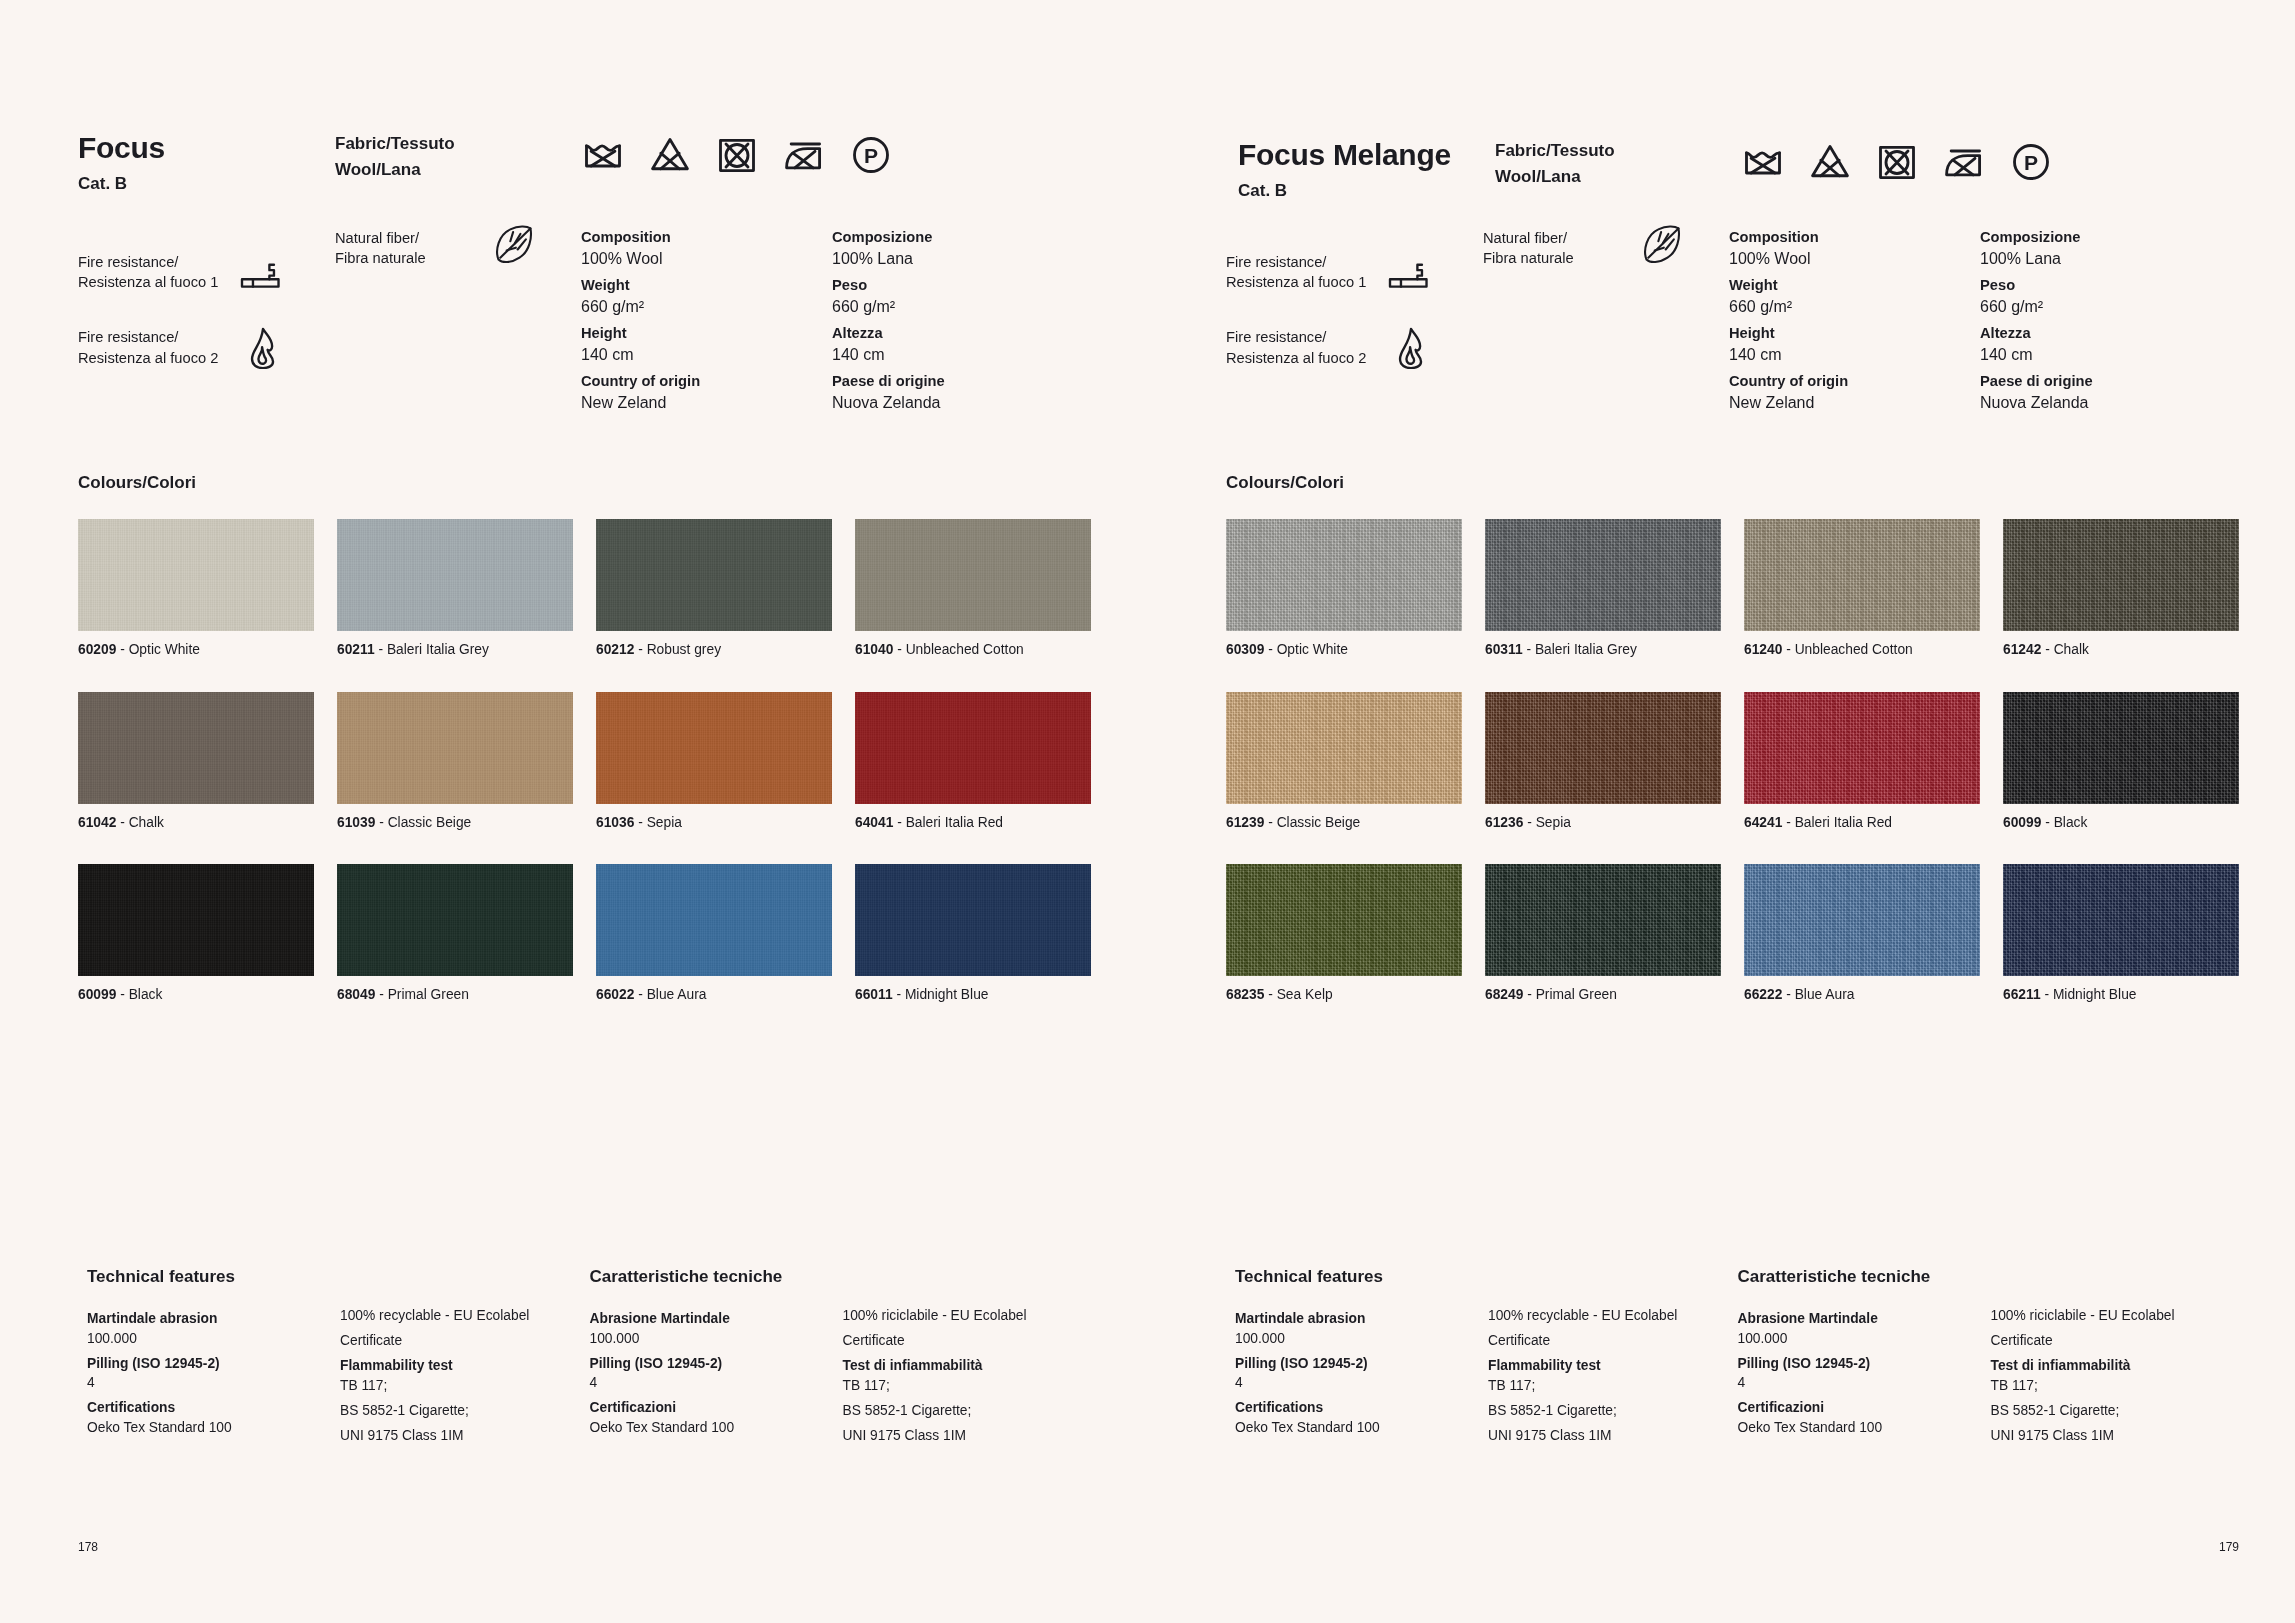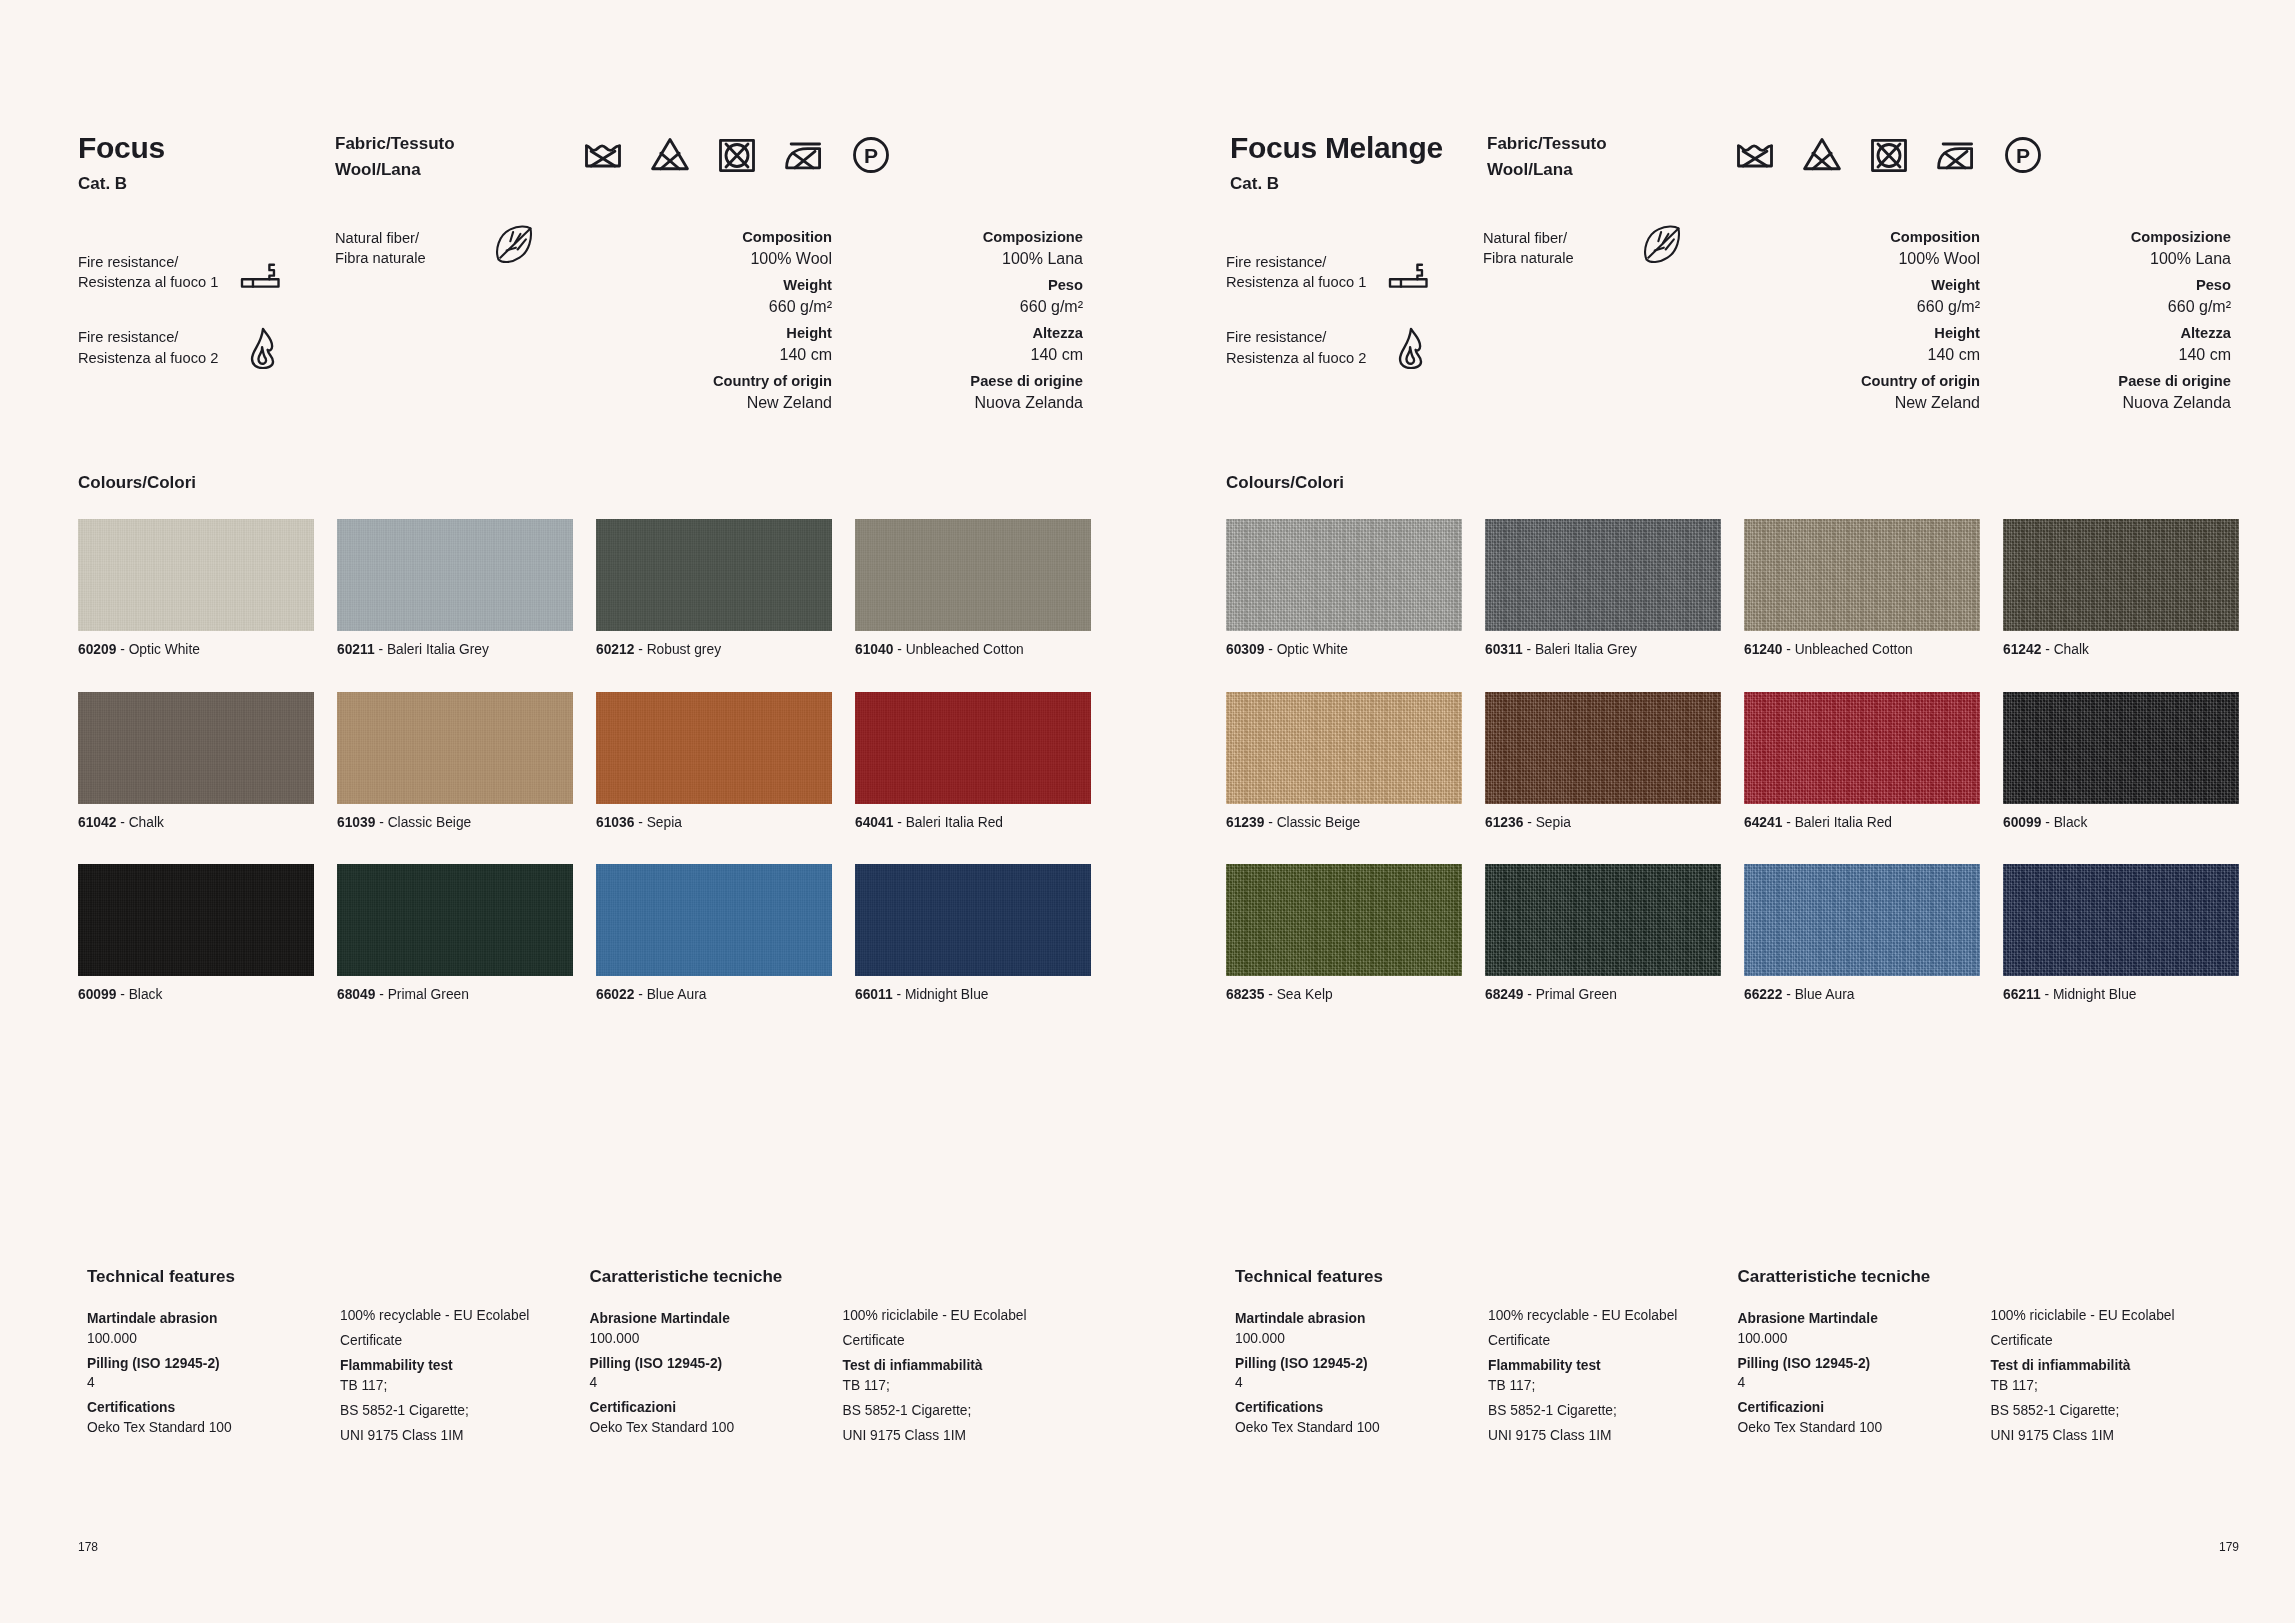--- a/index.html
+++ b/index.html
@@ -31,21 +31,21 @@
 
   
   .header {
     position: absolute;
     top: 131px;
     left: 78px;
     right: 57px;
     display: flex;
     align-items: flex-start;
   }
-  .page-right .header { left: 82px; }
+  .page-right .header { left: 90px; margin-top: 7px; }
 
   .col-title { width: 257px; flex: none; }
   .fabric-title {
     font-size: 30px;
     font-weight: 700;
     letter-spacing: -0.3px;
     line-height: 1.1;
     margin: 0 0 11px 0;
     white-space: nowrap;
   }
@@ -101,21 +101,21 @@
   .prop-col-natural { width: 246px; flex: none; display: flex; align-items: flex-start; }
   .natural-label {
     font-size: 14.7px;
     line-height: 1.38;
     width: 158px;
     flex: none;
   }
   .leaf-ico { width: 42px; height: 42px; flex: none; margin-top: -5.5px; }
   .leaf-ico svg { display: block; width: 100%; height: 100%; }
 
-  .spec-col { width: 251px; flex: none; text-align: right; }
+  .spec-col { width: 251px; flex: none; }
   .spec-term {
     font-size: 14.7px;
     font-weight: 700;
     line-height: 1.36;
     margin: 0;
   }
   .spec-val {
     font-size: 16px;
     font-weight: 400;
     line-height: 1.36;

